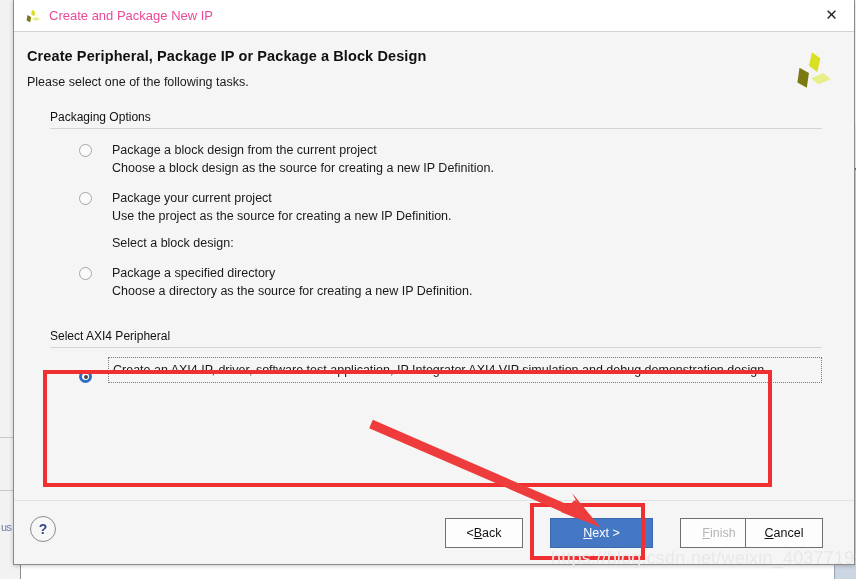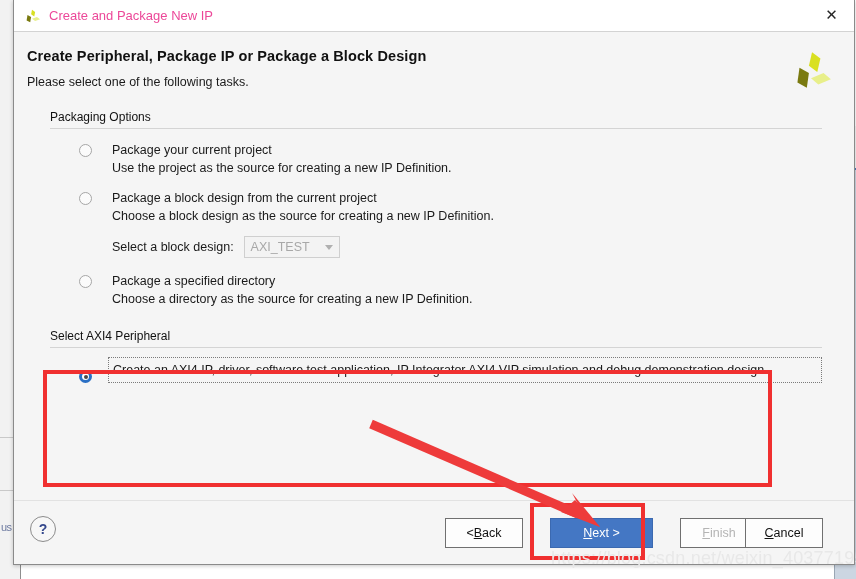--- a/index.html
+++ b/index.html
@@ -210,21 +210,21 @@
 
   .select-row {
     margin-top: 11px;
     padding-left: 62px;
     display: flex;
     align-items: center;
   }
   .select-label {
     font-size: 12.5px;
     color: #1a1a1a;
-    margin-right: 10px;
+    margin-right: 2px;
   }
   .combo {
     width: 96px;
     height: 22px;
     border: 1px solid #cfcfcf;
     background: #f3f3f3;
     display: flex;
     align-items: center;
     padding: 0 6px;
     box-sizing: border-box;
@@ -394,36 +394,32 @@
   </div>
 
   <div class="body-area">
 
     <div class="group" style="top:0;">
       <div class="group-legend">Packaging Options</div>
       <div class="group-rule"></div>
 
       <div class="option-row">
         <span class="radio"></span>
+        <div class="opt-title">Package a block design from the current project</div>
+        <div class="opt-desc">Choose a block design as the source for creating a new IP Definition.</div>
+      </div>
+
+      <div class="option-row">
+        <span class="radio"></span>
         <div class="opt-title">Package your current project</div>
         <div class="opt-desc">Use the project as the source for creating a new IP Definition.</div>
       </div>
 
-      <div class="option-row">
-        <span class="radio"></span>
-        <div class="opt-title">Package a block design from the current project</div>
-        <div class="opt-desc">Choose a block design as the source for creating a new IP Definition.</div>
-      </div>
-
       <div class="select-row">
         <span class="select-label">Select a block design:</span>
-        <div class="combo">
-          <span>AXI_TEST</span>
-          <span class="chev"></span>
-        </div>
       </div>
 
       <div class="option-row" style="margin-top:15px;">
         <span class="radio"></span>
         <div class="opt-title">Package a specified directory</div>
         <div class="opt-desc">Choose a directory as the source for creating a new IP Definition.</div>
       </div>
     </div>
 
     <div class="axi-group" style="top:219px;">

